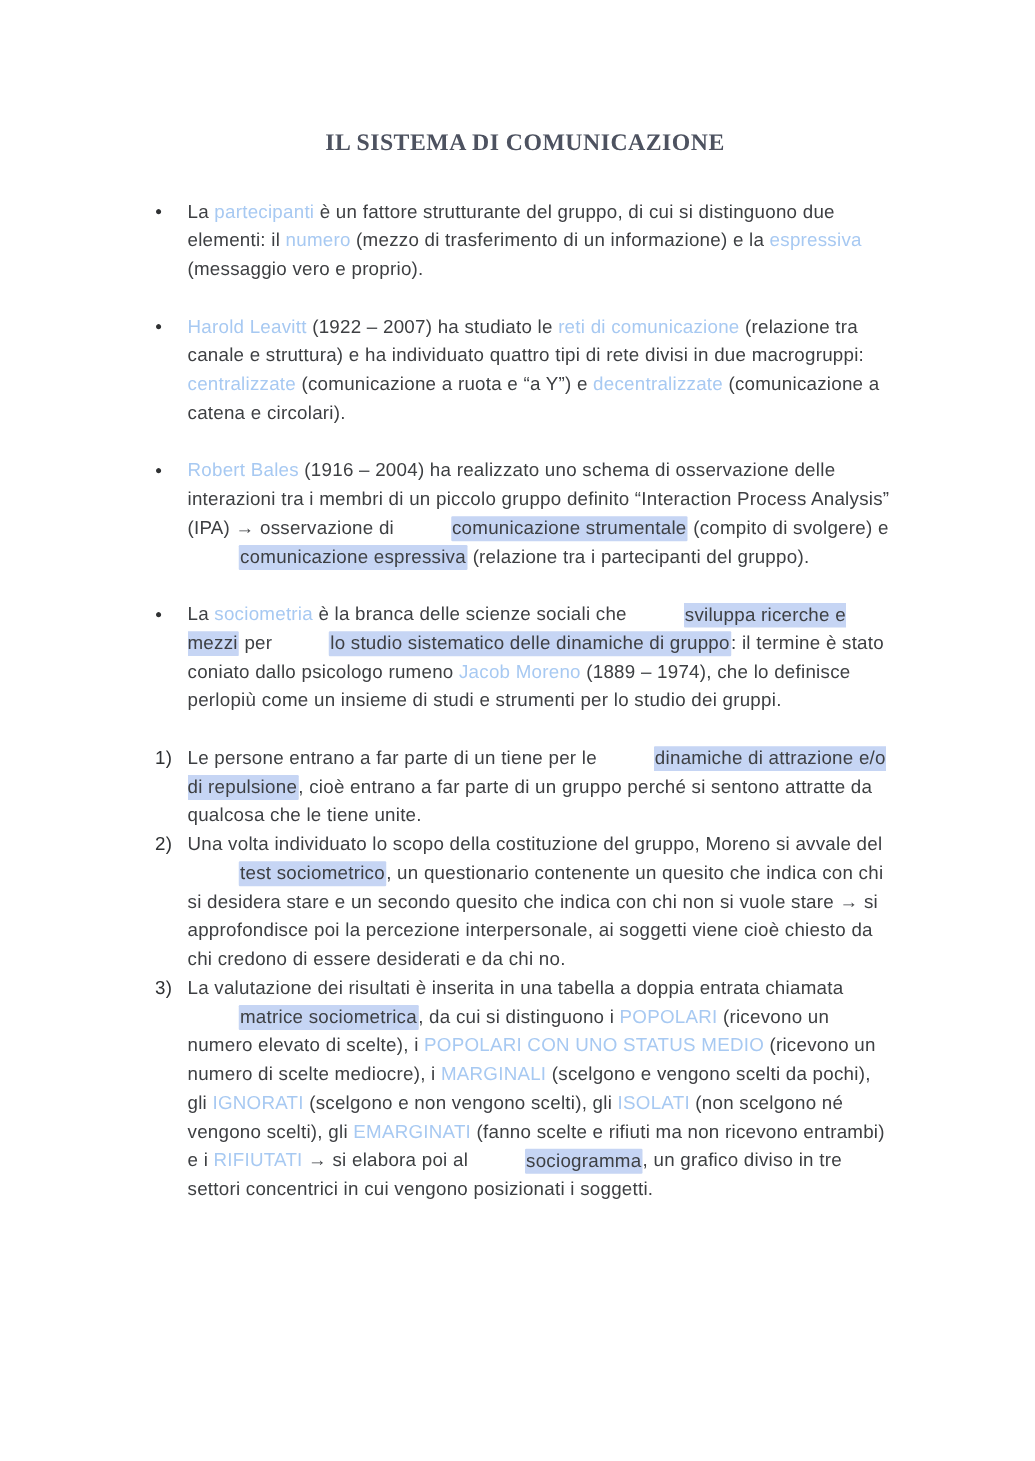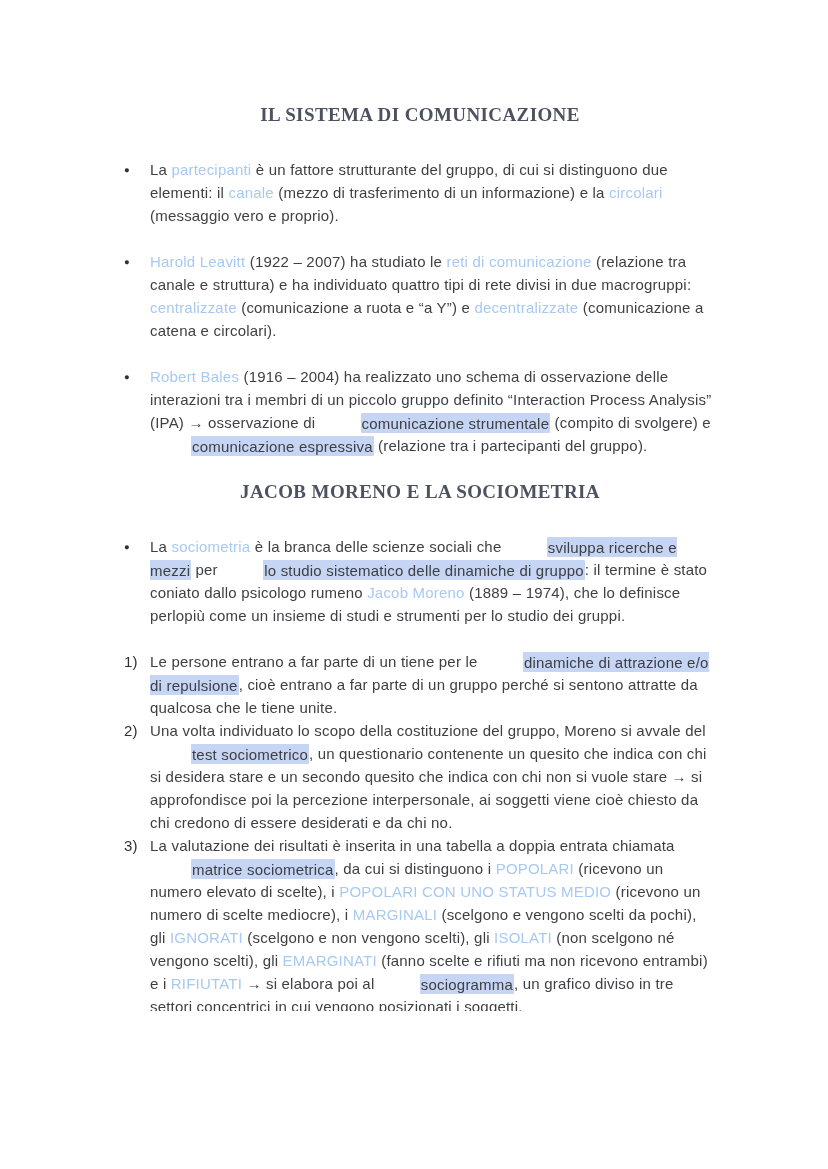--- a/index.html
+++ b/index.html
@@ -57,36 +57,35 @@
 </head>
 <body>
 
 <div class="page">
 
   <section class="doc-section">
     <h1 class="doc-heading">IL SISTEMA DI COMUNICAZIONE</h1>
 
     <div class="para para--bullet">
       <span class="marker">●</span>
-      <span class="para-text"><span>La </span><span class="seg-blue">partecipanti</span><span> è un fattore strutturante del gruppo, di cui si distinguono due elementi: il </span><span class="seg-blue">canale</span><span> (mezzo di trasferimento di un informazione) e la </span><span class="seg-blue">circolari</span><span> (messaggio vero e proprio).</span></span>
+      <span class="para-text"><span>La </span><span class="seg-blue">partecipanti</span><span> è un fattore strutturante del gruppo, di cui si distinguono due elementi: il </span><span class="seg-blue">numero</span><span> (mezzo di trasferimento di un informazione) e la </span><span class="seg-blue">espressiva</span><span> (messaggio vero e proprio).</span></span>
     </div>
 
     <div class="para para--bullet">
       <span class="marker">●</span>
       <span class="para-text"><span class="seg-blue">Harold Leavitt</span><span> (1922 – 2007) ha studiato le </span><span class="seg-blue">reti di comunicazione</span><span> (relazione tra canale e struttura) e ha individuato quattro tipi di rete divisi in due macrogruppi: </span><span class="seg-blue">centralizzate</span><span> (comunicazione a ruota e “a Y”) e </span><span class="seg-blue">decentralizzate</span><span> (comunicazione a catena e circolari).</span></span>
     </div>
 
     <div class="para para--bullet">
       <span class="marker">●</span>
       <span class="para-text"><span class="seg-blue">Robert Bales</span><span> (1916 – 2004) ha realizzato uno schema di osservazione delle interazioni tra i membri di un piccolo gruppo definito “</span><span class="seg-italic">Interaction Process Analysis</span><span>” (IPA) → osservazione di </span><span class="seg-hl">comunicazione strumentale</span><span> (compito di svolgere) e </span><span class="seg-hl">comunicazione espressiva</span><span> (relazione tra i partecipanti del gruppo).</span></span>
     </div>
   </section>
 
   <section class="doc-section">
-    <h1 class="doc-heading">JACOB MORENO E LA SOCIOMETRIA</h1>
 
     <div class="para para--bullet">
       <span class="marker">●</span>
       <span class="para-text"><span>La </span><span class="seg-blue">sociometria</span><span> è la branca delle scienze sociali che </span><span class="seg-hl">sviluppa ricerche e mezzi</span><span> per </span><span class="seg-hl">lo studio sistematico delle dinamiche di gruppo</span><span>: il termine è stato coniato dallo psicologo rumeno </span><span class="seg-blue">Jacob Moreno</span><span> (1889 – 1974), che lo definisce perlopiù come un insieme di studi e strumenti per lo studio dei gruppi.</span></span>
     </div>
 
     <div class="para para--numbered">
       <span class="marker">1)</span>
       <span class="para-text"><span>Le persone entrano a far parte di un tiene per le </span><span class="seg-hl">dinamiche di attrazione e/o di repulsione</span><span>, cioè entrano a far parte di un gruppo perché si sentono attratte da qualcosa che le tiene unite.</span></span>
     </div>

